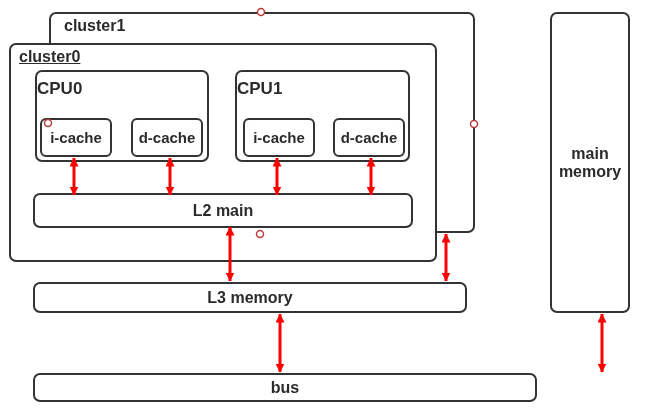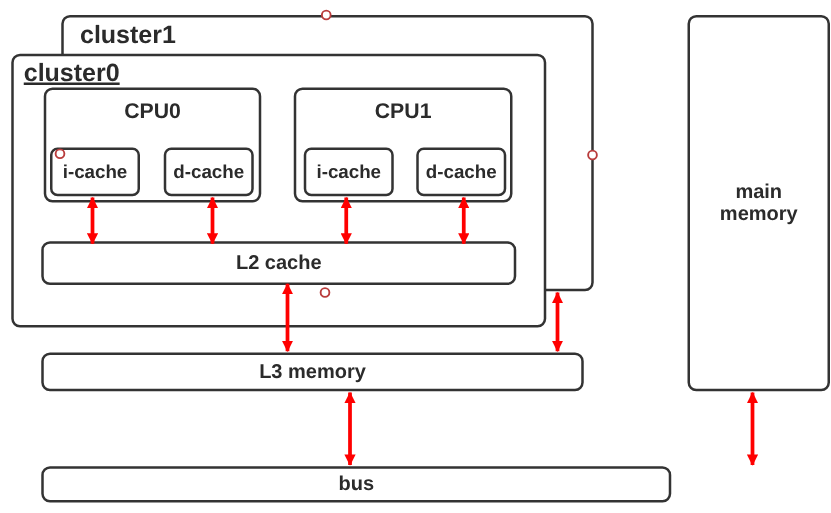--- a/index.html
+++ b/index.html
@@ -19,40 +19,40 @@
   .node{
     position:absolute;
     border:2px solid var(--border);
     border-radius:7px;
     background:var(--background);
     color:var(--text);
     font-weight:bold;
   }
   .small-node{border-radius:6px;}
   .center{display:flex;align-items:center;justify-content:center;text-align:center;}
-  .corner-label{position:absolute;top:3px;font-size:20px;white-space:nowrap;}
-  .cpu-title{position:absolute;top:7px;left:0;right:0;text-align:center;font-size:17px;}
+  .corner-label{position:absolute;top:3px;font-size:16px;white-space:nowrap;}
+  .cpu-title{position:absolute;top:7px;left:0;right:0;text-align:left;font-size:17px;}
   .fs15{font-size:15px;}
   .fs16{font-size:16px;}
   .conn-layer{position:absolute;left:0;top:0;width:665px;height:410px;pointer-events:none;z-index:9;}
   .arrow{stroke:var(--arrow);stroke-width:3;}
   .ah{fill:var(--arrow);}
   .cpoint{fill:var(--background);stroke:var(--connection-point);stroke-width:1.5;}
   .z1{z-index:1;} .z2{z-index:2;} .z3{z-index:3;} .z4{z-index:4;}
 </style>
 </head>
 <body>
 
 <div class="stage">
 
   <div class="node z1" style="left:49px;top:12px;width:426px;height:221px;">
     <span class="corner-label" style="left:13px;">cluster1</span>
   </div>
 
-  <div class="node z1 center fs16" style="left:550px;top:12px;width:114px;height:301px;padding:0 22px;">
+  <div class="node z1 center fs16" style="left:550px;top:12px;width:80px;height:301px;padding:0 22px;">
     <span>main memory</span>
   </div>
 
   <div class="node z1 center fs16" style="left:33px;top:282px;width:434px;height:31px;">
     <span>L3 memory</span>
   </div>
 
   <div class="node z1 center fs16" style="left:33px;top:373px;width:504px;height:29px;">
     <span>bus</span>
   </div>
@@ -75,21 +75,21 @@
     <span class="cpu-title">CPU1</span>
   </div>
   <div class="node small-node z4 center fs15" style="left:243px;top:118px;width:72px;height:39px;">
     <span>i-cache</span>
   </div>
   <div class="node small-node z4 center fs15" style="left:333px;top:118px;width:72px;height:39px;">
     <span>d-cache</span>
   </div>
 
   <div class="node z3 center fs16" style="left:33px;top:193px;width:380px;height:35px;">
-    <span>L2 cache</span>
+    <span>L2 main</span>
   </div>
 
   <svg class="conn-layer" viewBox="0 0 665 410">
     <defs>
       <marker id="head" viewBox="0 0 9 9" markerWidth="9" markerHeight="9" refX="8.5" refY="4.5" orient="auto-start-reverse" markerUnits="userSpaceOnUse">
         <path class="ah" d="M0,0 L9,4.5 L0,9 Z"></path>
       </marker>
     </defs>
 
     <line class="arrow" x1="74" y1="158" x2="74" y2="195" marker-start="url(#head)" marker-end="url(#head)"></line>

